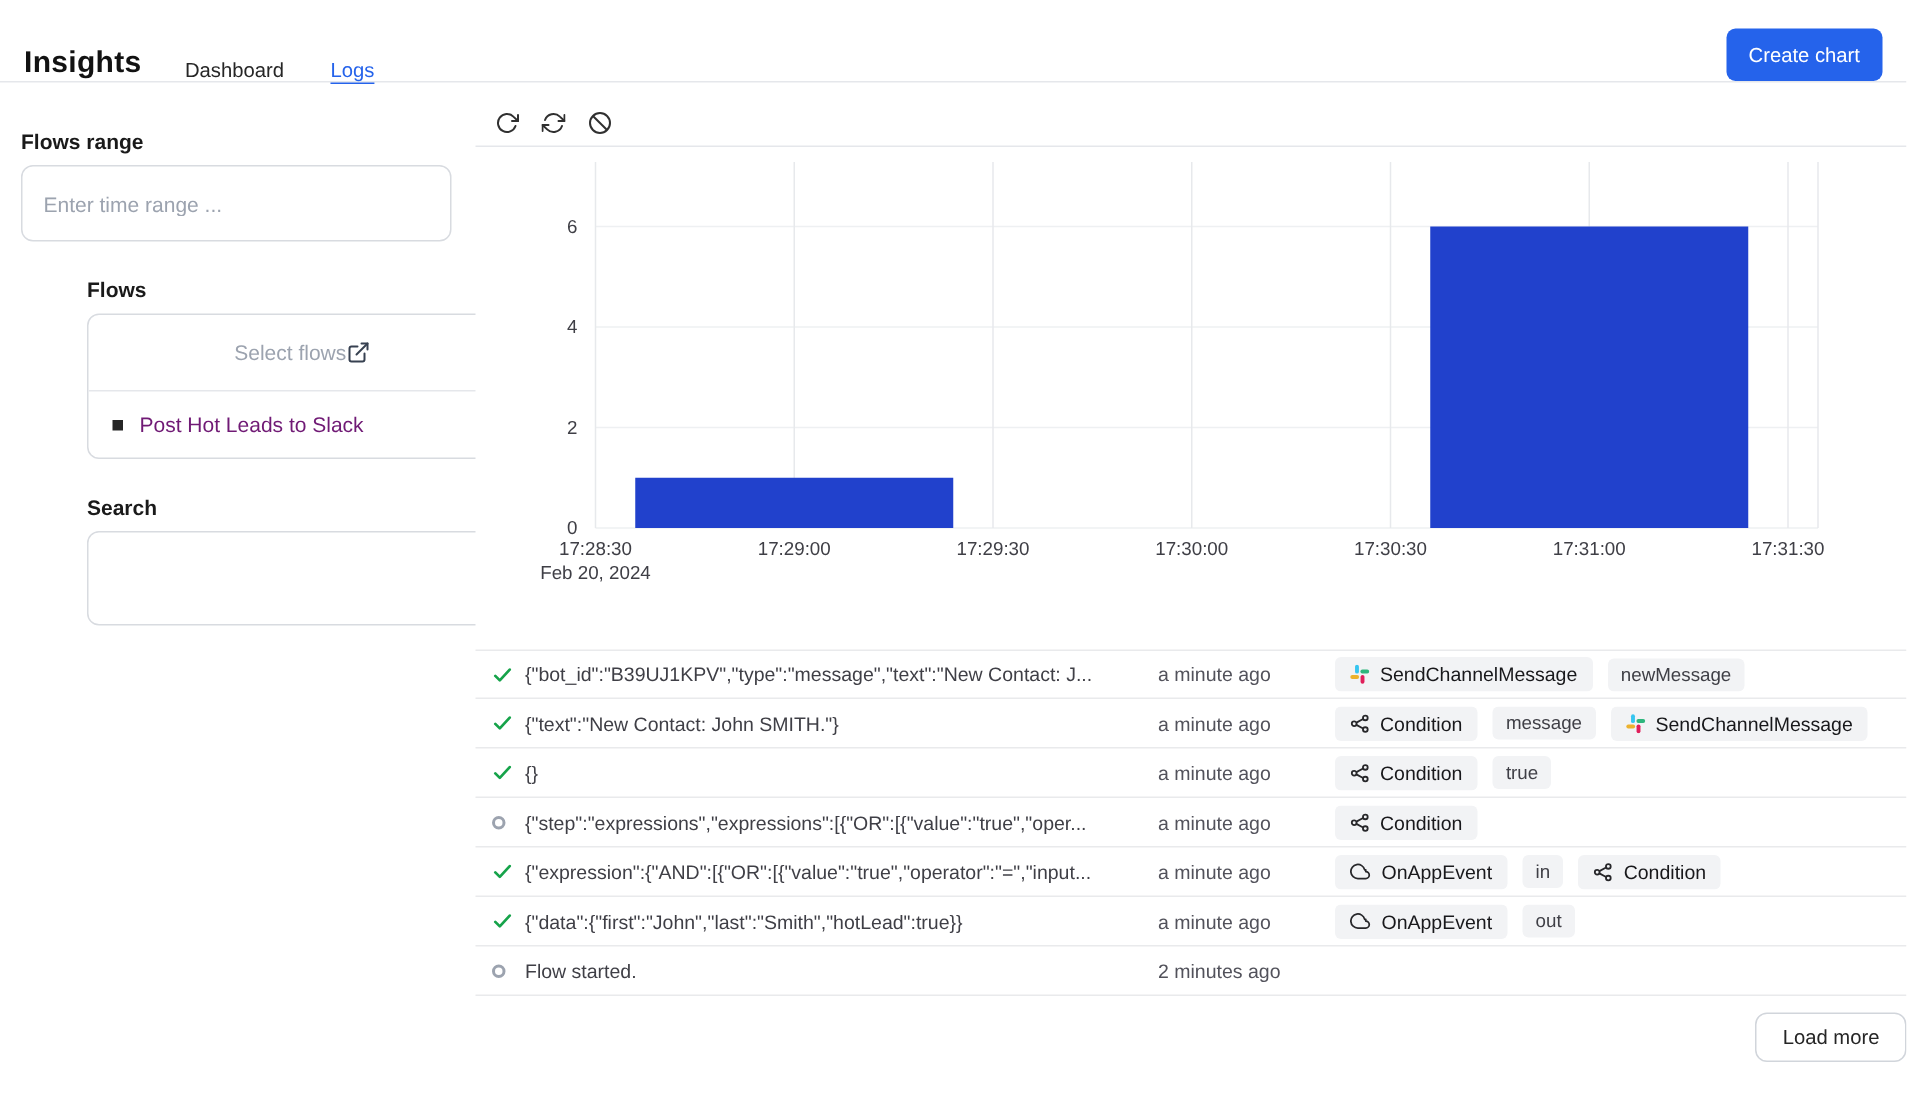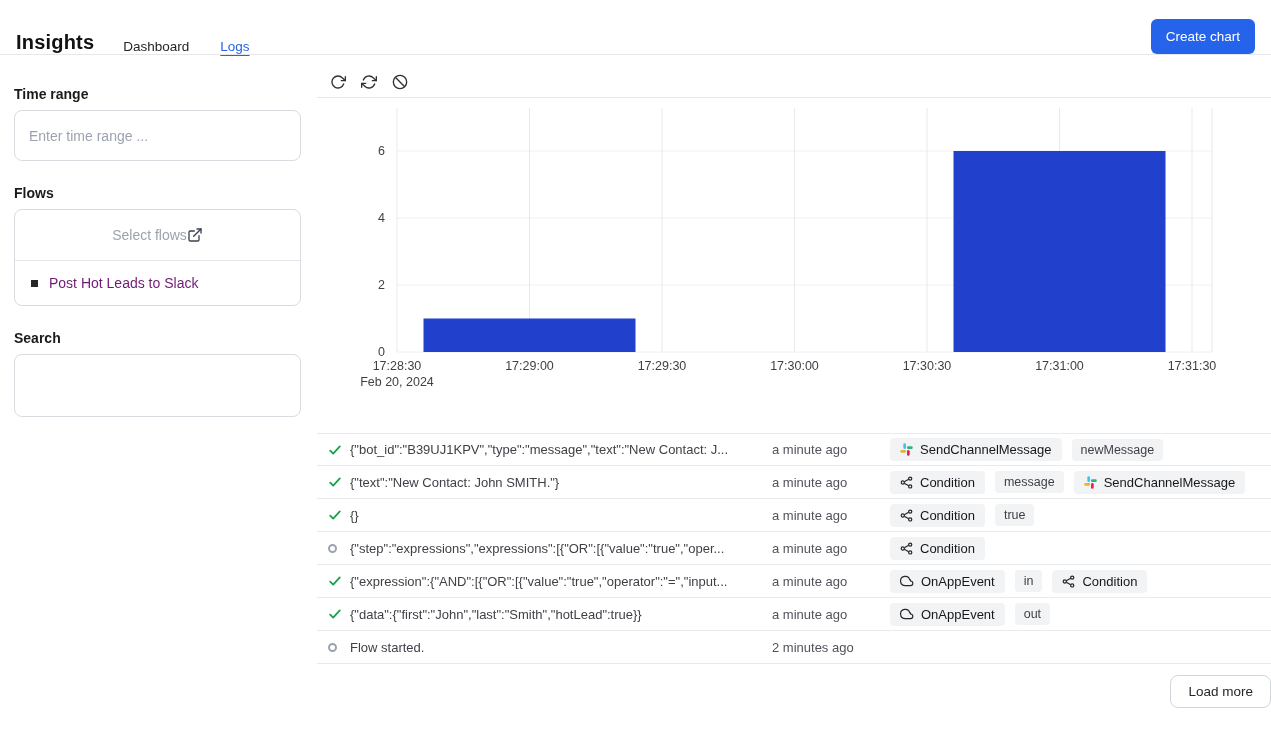--- a/index.html
+++ b/index.html
@@ -40,21 +40,21 @@
     background: #fff;
   }
   .side-label { font-size: 14px; font-weight: 600; color: #1a1a1a; margin-bottom: 8px; }
   .side-input {
     width: 287px; height: 51px;
     border: 1px solid #d8dbe0; border-radius: 8px;
     padding: 0 14px; font-size: 14px; color: #111;
     font-family: inherit; outline: none; background: #fff;
   }
   .side-input::placeholder { color: #9ca3af; }
-  .section { margin-top: 24px; }
+  .section { margin-top: 24px; margin-left: 44px; }
   .flows-box { width: 287px; border: 1px solid #d8dbe0; border-radius: 8px; overflow: hidden; background: #fff; }
   .flows-select {
     height: 50px; display: flex; align-items: center; justify-content: center;
     padding: 0 14px; cursor: pointer;
   }
   .flows-placeholder { font-size: 14px; color: #9ca3af; }
   .flows-item {
     border-top: 1px solid #e5e7eb; height: 45px;
     display: flex; align-items: center; gap: 11px;
     padding: 0 16px; font-size: 14px; color: #701a75; cursor: pointer;
@@ -121,21 +121,21 @@
   <div class="brand">Insights</div>
   <div class="tabs">
     <span class="tab">Dashboard</span>
     <span class="tab active">Logs</span>
   </div>
   <button class="create-btn">Create chart</button>
 </div>
 
 <div class="sidebar">
 
-  <div class="side-label">Time range</div>
+  <div class="side-label">Flows range</div>
   <input class="side-input" type="text" placeholder="Enter time range ..." style="">
 
   <div class="section">
     <div class="side-label">Flows</div>
     <div class="flows-box">
       <div class="flows-select">
         <span class="flows-placeholder">Select flows</span>
         <span>
           <svg width="16" height="16" viewBox="0 0 24 24" fill="none" stroke="#374151" stroke-width="2" stroke-linecap="round" stroke-linejoin="round">
               <path d="M18 13v6a2 2 0 0 1-2 2H5a2 2 0 0 1-2-2V8a2 2 0 0 1 2-2h6"></path>

